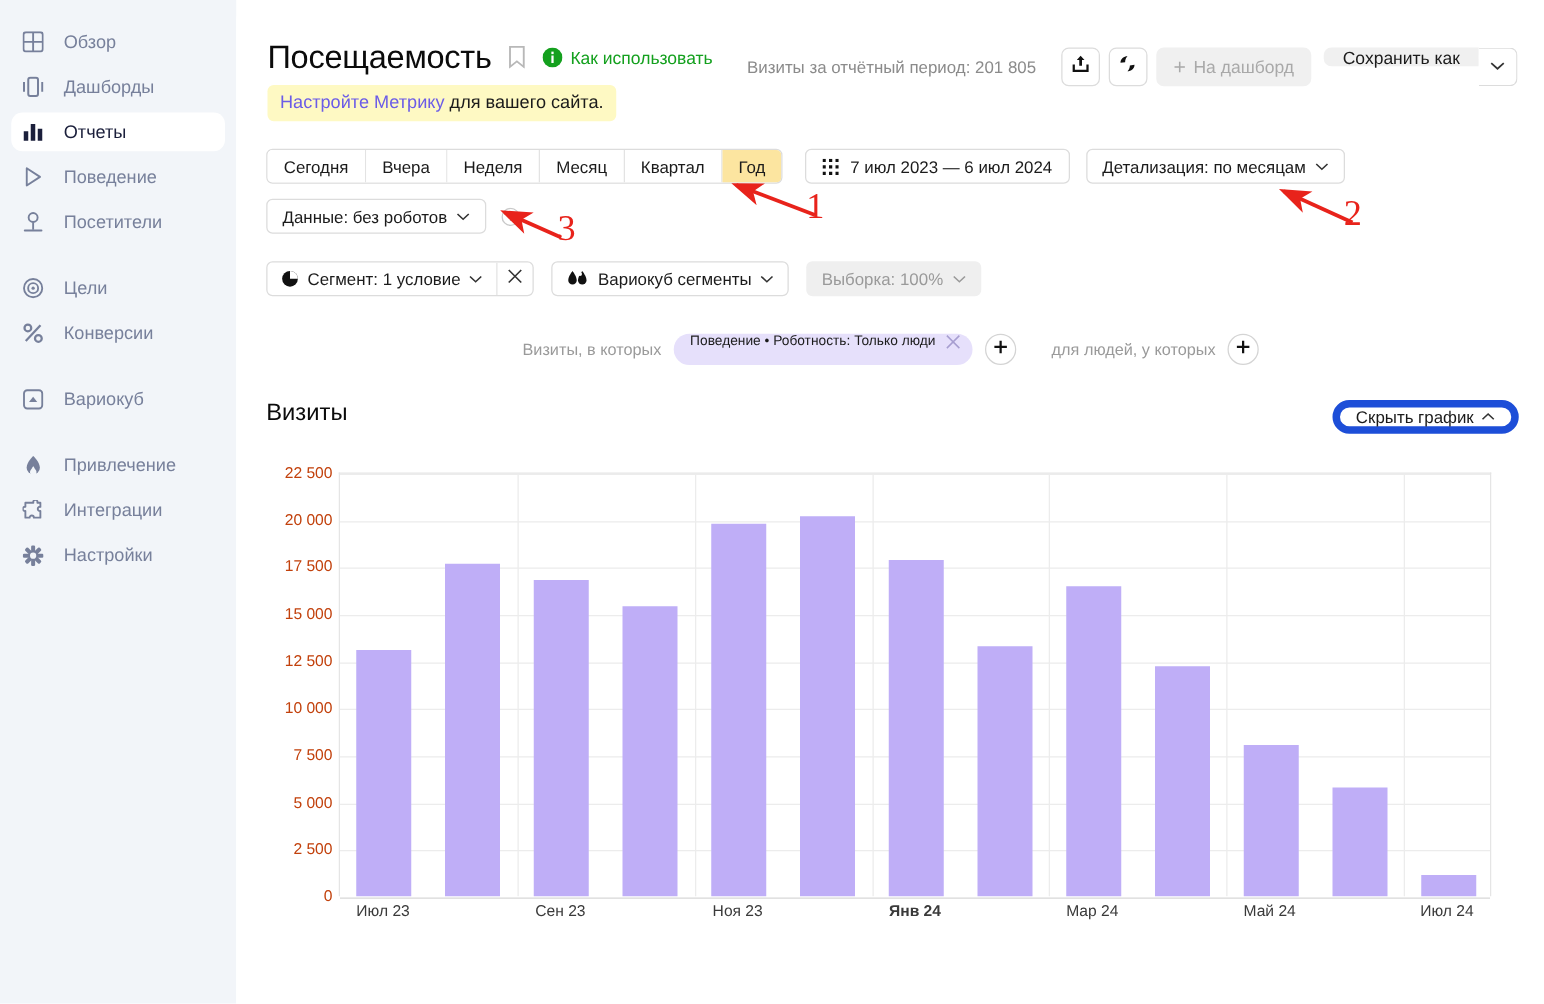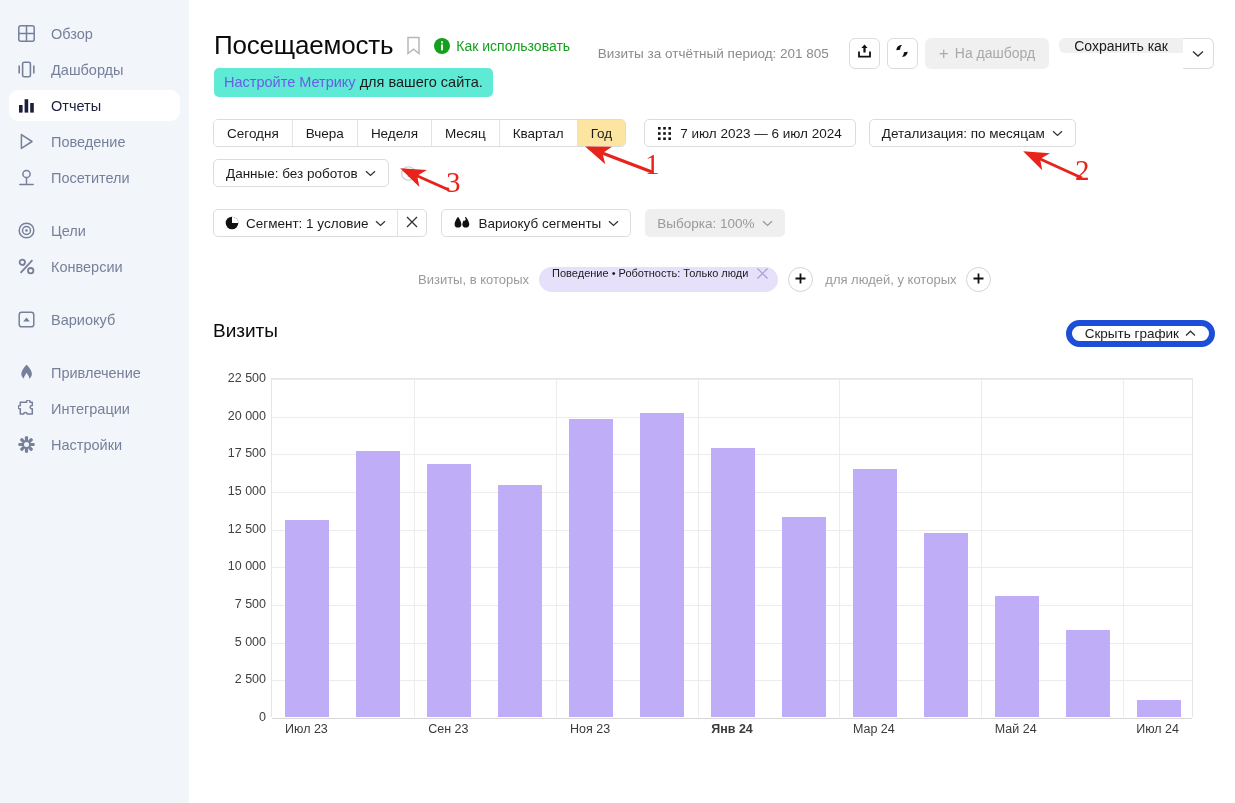--- a/index.html
+++ b/index.html
@@ -103,21 +103,21 @@
   #save-caret {
     width: 31px; height: 31px;
     background: #fff; border: 1px solid #dcdcdc; border-left: none;
     border-radius: 0 6px 6px 0; cursor: pointer;
     display: flex; align-items: center; justify-content: center;
   }
 
   
   #notice {
     position: absolute; left: 25px; top: 68px;
-    background: #5eead4; border-radius: 5px;
+    background: #fef9c3; border-radius: 5px;
     padding: 6px 10px 7px 10px;
     font-size: 14.5px; color: #1b1b1b;
   }
   #notice a { color: #6b5ce7; text-decoration: none; cursor: pointer; }
 
   
   #period-row {
     position: absolute; left: 24px; top: 119px;
     display: flex; align-items: center;
   }
@@ -223,21 +223,21 @@
     cursor: pointer;
   }
   #chip .chip-x { margin-left: 8px; display:flex; cursor: pointer; }
   .plus-circ {
     width: 25px; height: 25px; border-radius: 50%;
     border: 1px solid #d4d4d4; background: #fff;
     display: flex; align-items: center; justify-content: center;
     cursor: pointer; flex: none;
   }
   #plus2 { margin-left: 10px; }
-  #flabel2 { margin-left: 12px; text-align: right; }
+  #flabel2 { margin-left: 28px; text-align: right; }
 
   
   #chart-title {
     position: absolute; left: 24px; top: 320px;
     font-size: 19px; color: #0b0b0b;
   }
   #hide-chart {
     position: absolute; right: 20px; top: 320px;
     display: flex; align-items: center;
     height: 27px; padding: 0 13px;
@@ -262,21 +262,21 @@
     position: absolute; left: 0; width: 100%;
     height: 1px; background: #ececec;
   }
   .hgrid.base { background: #d8d8d8; }
   .vgrid {
     position: absolute; top: 0; height: 100%;
     width: 1px; background: #ececec;
   }
   .ylab {
     position: absolute; right: 952px;
-    font-size: 12.5px; color: #404040;
+    font-size: 12.5px; color: #c2410c;
     text-align: right; white-space: nowrap;
     transform: translateY(-50%);
   }
   .bar {
     position: absolute; bottom: 0;
     background: #bfaef7;
   }
   .xlab {
     position: absolute; top: 357px;
     font-size: 12.5px; color: #3a3a3a;

